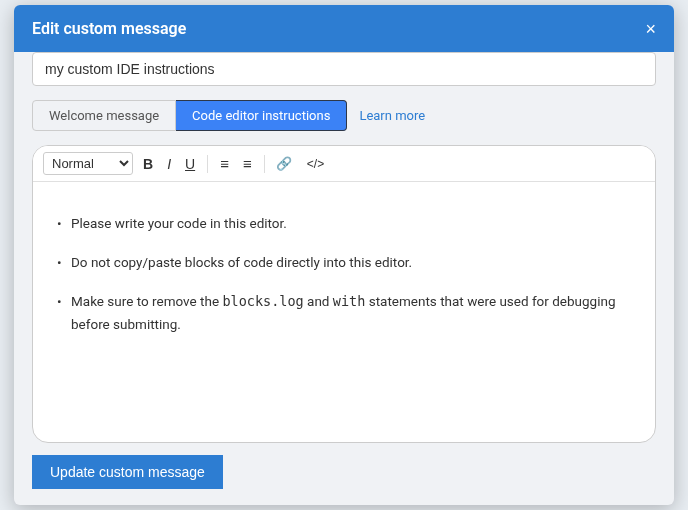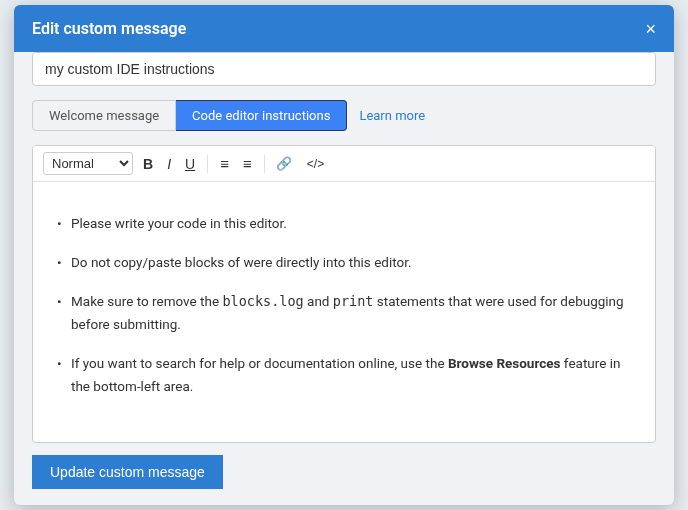--- a/index.html
+++ b/index.html
@@ -84,21 +84,21 @@
     }
     .learn-more {
       margin-left: 12px;
       color: #2d7dd2;
       font-size: 13px;
       cursor: pointer;
       text-decoration: none;
     }
     .editor-container {
       border: 1px solid #ccc;
-      border-radius: 4px;
+      border-radius: 16px;
       background: white;
       overflow: hidden;
     }
     .toolbar {
       display: flex;
       align-items: center;
       padding: 6px 10px;
       border-bottom: 1px solid #e0e0e0;
       gap: 6px;
       background: white;
@@ -210,23 +210,22 @@
         <button class="toolbar-btn" style="font-size:15px;font-weight:normal;">≡</button>
         <button class="toolbar-btn" style="font-size:15px;font-weight:normal;">≡</button>
         <div class="toolbar-sep"></div>
         <button class="toolbar-btn" style="font-size:13px;font-weight:normal;">🔗</button>
         <button class="toolbar-btn" style="font-size:12px;font-weight:normal;">&lt;/&gt;</button>
       </div>
 
       <div class="editor-content">
         <ul>
           <li>Please write your code in this editor.</li>
-          <li>Do not copy/paste blocks of were directly into this editor.</li>
-          <li>Make sure to remove the <code>blocks.log</code> and <code>print</code> statements that were used for debugging before submitting.</li>
-          <li>If you want to search for help or documentation online, use the <b>Browse Resources</b> feature in the bottom-left area.</li>
+          <li>Do not copy/paste blocks of code directly into this editor.</li>
+          <li>Make sure to remove the <code>blocks.log</code> and <code>with</code> statements that were used for debugging before submitting.</li>
         </ul>
       </div>
     </div>
   </div>
 
   <div class="modal-footer">
     <button class="update-btn">Update custom message</button>
   </div>
 </div>
 

